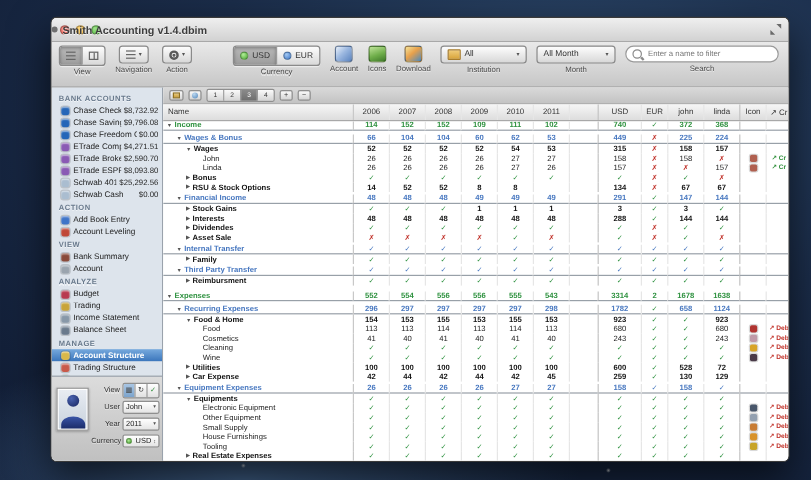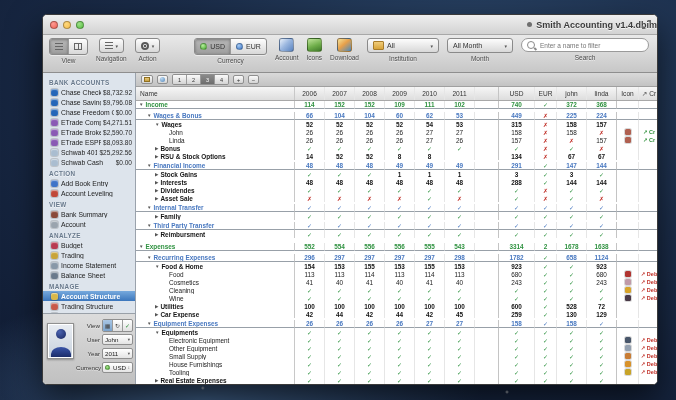--- a/index.html
+++ b/index.html
@@ -24,21 +24,21 @@
     border-radius:5px;background:#fff;border:1px solid #3a3a3a;box-sizing:border-box;
     box-shadow:0 14px 34px rgba(0,0,0,.65);overflow:hidden;}
   
   .titlebar{height:19px;background:linear-gradient(#efefef,#d2d2d2);
     border-bottom:1px solid #a8a8a8;position:relative;display:flex;align-items:center;}
   .lights{display:flex;gap:5px;margin-left:7px;}
   .light{width:8px;height:8px;border-radius:50%;box-sizing:border-box;border:1px solid rgba(0,0,0,.3);}
   .l-close{background:radial-gradient(circle at 35% 30%, #ff9a93,#ec6255);}
   .l-min{background:radial-gradient(circle at 35% 30%, #ffd97e,#f5bd4f);}
   .l-zoom{background:radial-gradient(circle at 35% 30%, #9fe08a,#58c142);}
-  .title{position:absolute;left:0;right:0;text-align:right;font-size:9px;color:#3c3c3c;
+  .title{position:absolute;left:0;right:0;text-align:left;font-size:9px;color:#3c3c3c;
     font-weight:bold;text-shadow:0 1px 0 rgba(255,255,255,.7);}
   .title .edited-dot{display:inline-block;width:5px;height:5px;border-radius:50%;
     background:#6f6f6f;margin-right:4px;vertical-align:1px;}
   .fs{position:absolute;right:6px;top:5px;width:9px;height:9px;}
   .fs:before{content:"";position:absolute;right:0;top:0;border-top:4px solid #6a6a6a;border-left:4px solid transparent;}
   .fs:after{content:"";position:absolute;left:0;bottom:0;border-bottom:4px solid #6a6a6a;border-right:4px solid transparent;}
   
   .toolbar{height:38px;background:linear-gradient(#e9e9e9,#c7c7c7);
     border-bottom:1px solid #8e8e8e;display:flex;align-items:flex-start;padding:3px 6px 0 6px;box-sizing:border-box;}
   .tgroup{display:flex;flex-direction:column;align-items:center;margin-right:8px;}

